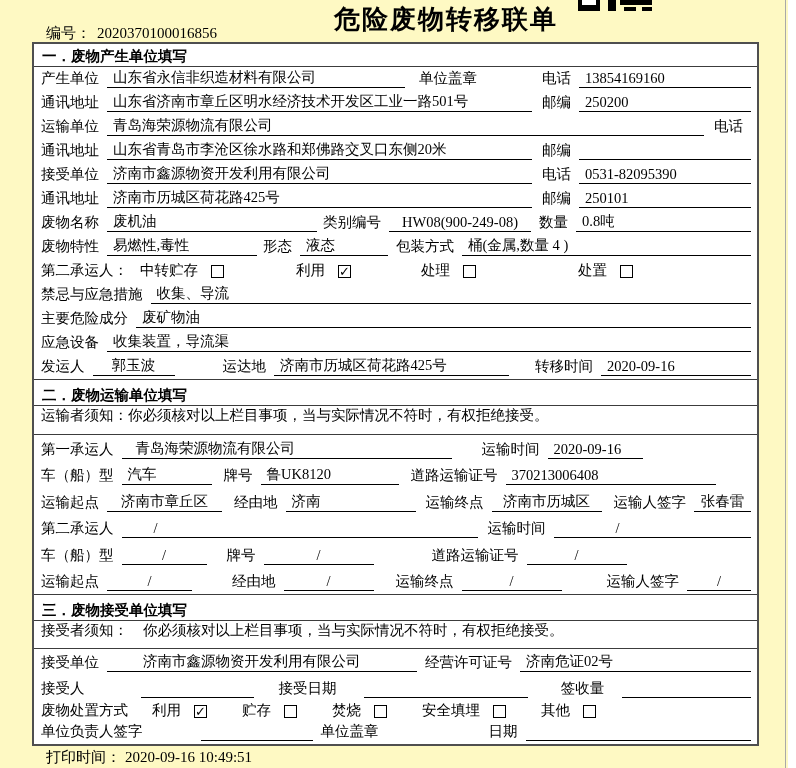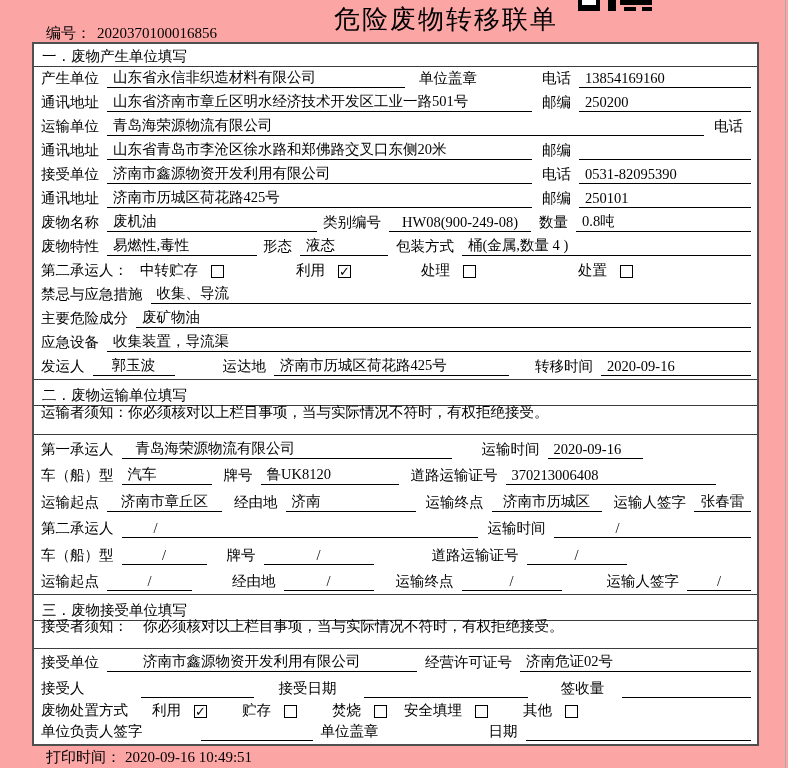--- a/index.html
+++ b/index.html
@@ -1,33 +1,33 @@
 <!DOCTYPE html>
 <html><head>
 <meta charset="utf-8">
 <style>
   html,body{margin:0;padding:0;background:#fff}
   body{width:796px;height:768px;position:relative;overflow:hidden;
        font-family:"Liberation Serif","DejaVu Serif",serif;font-size:14.5px;color:#000}
-  .page{position:relative;width:788px;height:768px;background:#fca5a5}
-  .hd-sans{font-family:"Liberation Sans","DejaVu Sans",sans-serif;font-weight:normal}
+  .page{position:relative;width:788px;height:768px;background:#fef9c3}
+  .hd-sans{font-family:"Liberation Sans","DejaVu Sans",sans-serif;font-weight:bold}
   .doc-no{position:absolute;left:46px;top:24px;font-size:15px;white-space:nowrap}
   .doc-no .num{margin-left:6px}
   .doc-title{position:absolute;left:334px;top:2px;font-size:26px;letter-spacing:2px;white-space:nowrap}
   .qr{position:absolute;left:578px;top:0}
   .right-edge{position:absolute;right:2px;top:0;width:1px;height:768px;background:#a9a9a9}
   .box{position:absolute;left:32px;top:42px;width:723px;border:2px solid #4f4f4f;background:#fff}
   .sec+.sec{border-top:1.5px solid #3c3c3c}
   .sec-h{font-size:14.5px;padding-left:8px;box-sizing:border-box;border-bottom:1.5px solid #3c3c3c}
   .s1 .sec-h{height:23px;padding-top:3px}
   .s2 .sec-h,.s3 .sec-h{height:26px;padding-top:6px}
   .row{display:flex;align-items:flex-end;padding:0 6px 3px 7px;box-sizing:border-box}
   .s1 .row{height:24px}
   .s2 .row{height:26.5px}
-  .notice{border-bottom:1.5px solid #3c3c3c;align-items:flex-end;padding-bottom:12px}
+  .notice{border-bottom:1.5px solid #3c3c3c;align-items:flex-start;padding-bottom:4px}
   .s2 .row.notice{height:29px}
   .s3 .row.notice{height:28px}
   .lbl{white-space:nowrap;margin-right:8px}
   .val{border-bottom:1.5px solid #000;padding:0 6px;white-space:nowrap;box-sizing:border-box;min-height:18px}
   .ctr{text-align:center}
   .grow{flex:1}
   .cb{display:inline-block;width:13px;height:13px;border:1.5px solid #000;margin-left:5px;
       text-align:center;line-height:11px;font-size:13px;font-weight:bold;box-sizing:border-box;
       font-family:"DejaVu Sans",sans-serif;flex:none;margin-bottom:2px}
   .footer{position:absolute;left:46px;top:748px;font-size:15px;white-space:nowrap}
@@ -240,21 +240,21 @@
       </div>
 
       <div class="row" style="height:22px">
         <span class="lbl">废物处置方式</span>
         <span class="lbl" style="margin-left:16px">利用</span>
         <span class="cb">✓</span>
         <span class="lbl" style="margin-left:35px">贮存</span>
         <span class="cb"></span>
         <span class="lbl" style="margin-left:35px">焚烧</span>
         <span class="cb"></span>
-        <span class="lbl" style="margin-left:17px">安全填埋</span>
+        <span class="lbl" style="margin-left:35px">安全填埋</span>
         <span class="cb"></span>
         <span class="lbl" style="margin-left:35px">其他</span>
         <span class="cb"></span>
       </div>
 
       <div class="row" style="height:21px">
         <span class="lbl">单位负责人签字</span>
         <span class="val" style="width:112px;margin-left:50px"></span>
         <span class="lbl" style="margin-left:8px">单位盖章</span>
         <span class="lbl" style="margin-left:102px">日期</span>

